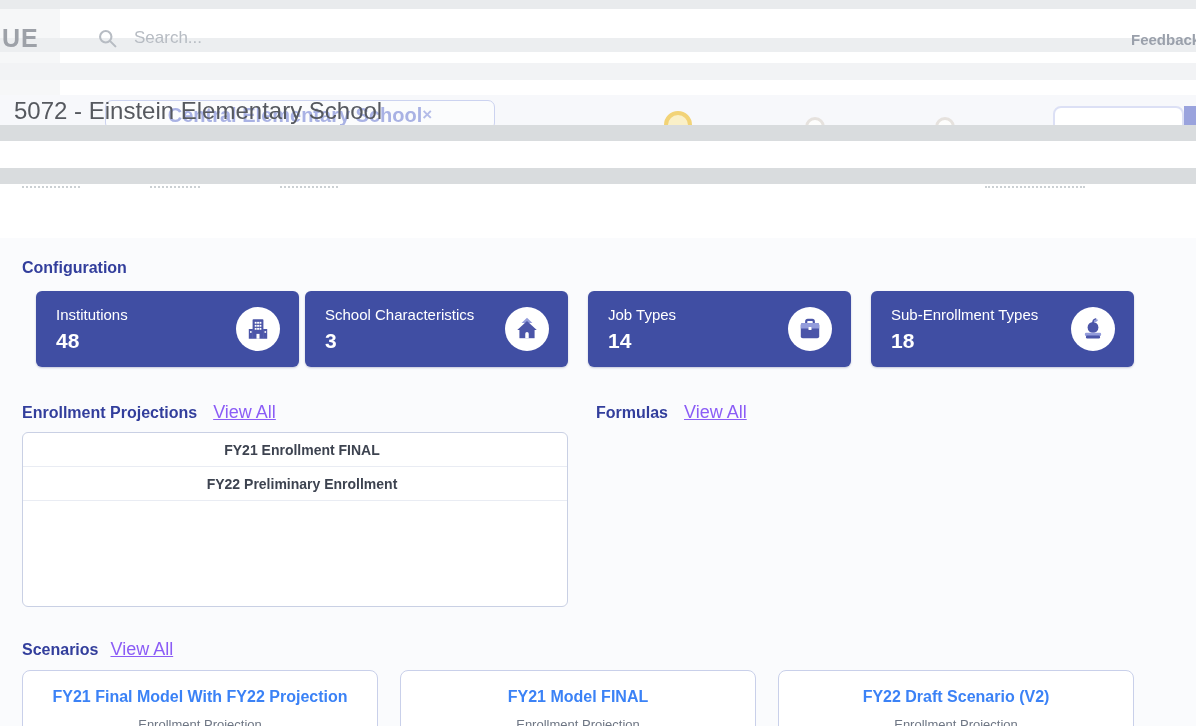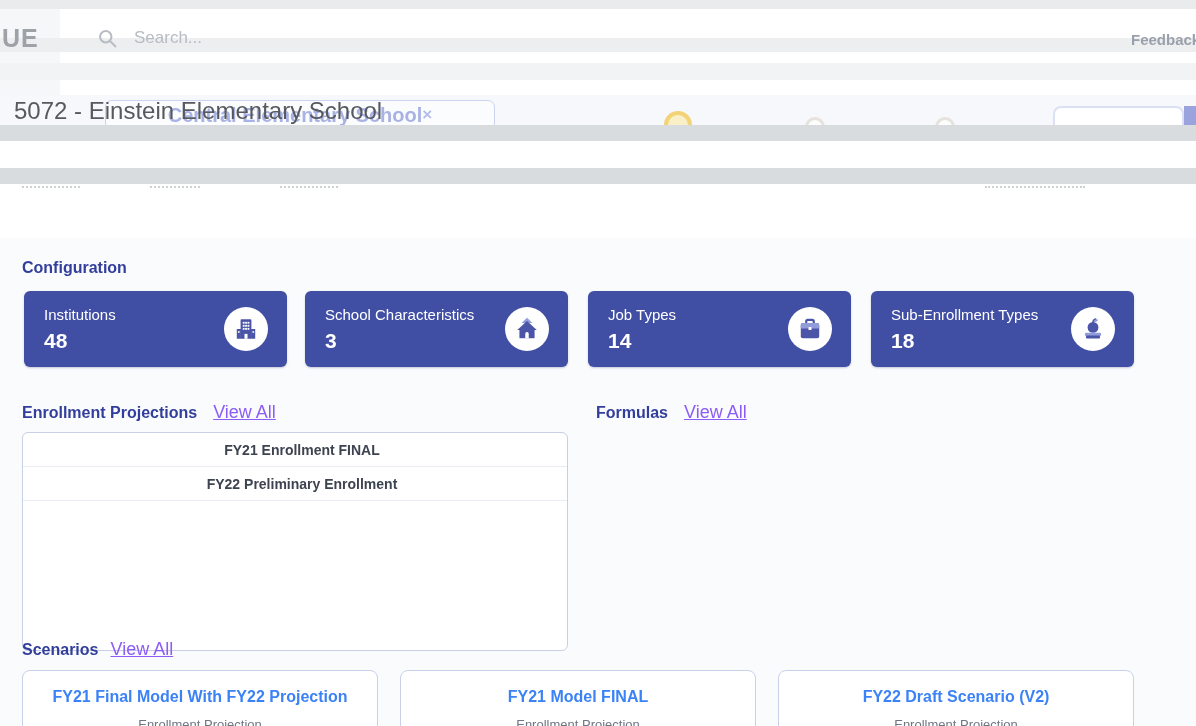--- a/index.html
+++ b/index.html
@@ -49,31 +49,31 @@
   .page-title { position:absolute; left:14px; top:97px; font-size:24px; font-weight:500;
     color:#56595f; white-space:nowrap; z-index:5; }
 
   
   .content { position:absolute; left:0; top:238px; width:1196px; height:488px; background:#fafbfd;text-align:center; }
   .sec-h { font-size:16px; font-weight:bold; color:#323e9c; }
   .cfg-h { position:absolute; left:22px; top:21px; }
 
   .stat-card { position:absolute; top:53px; width:263px; height:76px; background:#404ea3;
     border-radius:6px; box-shadow:0 1px 2px rgba(40,50,120,.25); cursor:pointer; }
-  .sc1{left:24px;} .sc2{left:305px;} .sc3{left:588px;} .sc4{left:871px;}
+  .sc1{left:36px;} .sc2{left:305px;} .sc3{left:588px;} .sc4{left:871px;}
   .stat-label { position:absolute; left:20px; top:15px; font-size:15px; color:#fff; }
   .stat-value { position:absolute; left:20px; top:38px; font-size:21px; font-weight:bold; color:#fff; }
   .stat-icon { position:absolute; right:19px; top:16px; width:44px; height:44px; border-radius:50%;
     background:#fff; display:flex; align-items:center; justify-content:center; }
 
   .head-row { position:absolute; top:164px; display:flex; align-items:baseline; gap:16px; }
   .hr-left { left:22px; } .hr-right { left:596px; }
   .view-all { font-size:18px; color:#8b5cf6; text-decoration:underline; cursor:pointer; }
 
-  .list-box { position:absolute; top:194px; height:219px; background:#fff;
+  .list-box { position:absolute; top:194px; height:175px; background:#fff;
     border:1px solid #c9d0e4; border-radius:6px; overflow:hidden; }
   .lb-left { left:22px; width:546px; } .lb-right { left:596px; width:538px; }
   .list-row { height:34px; line-height:34px; padding-left:14px; font-size:14px; font-weight:bold;
     color:#3d4350; border-bottom:1px solid #e9ecf3; cursor:pointer; }
 
   .scen-row { position:absolute; top:401px; left:22px; display:flex; align-items:baseline; gap:12px; }
   .scen-card { position:absolute; top:432px; width:356px; height:90px; background:#fff;
     border:1px solid #c9d0ea; border-radius:8px; padding:17px 24px 0 24px; cursor:pointer; }
   .scc1{left:22px;} .scc2{left:400px;} .scc3{left:778px;}
   .scen-title { font-size:16px; font-weight:bold; color:#3b82f6; white-space:nowrap; overflow:hidden; }

